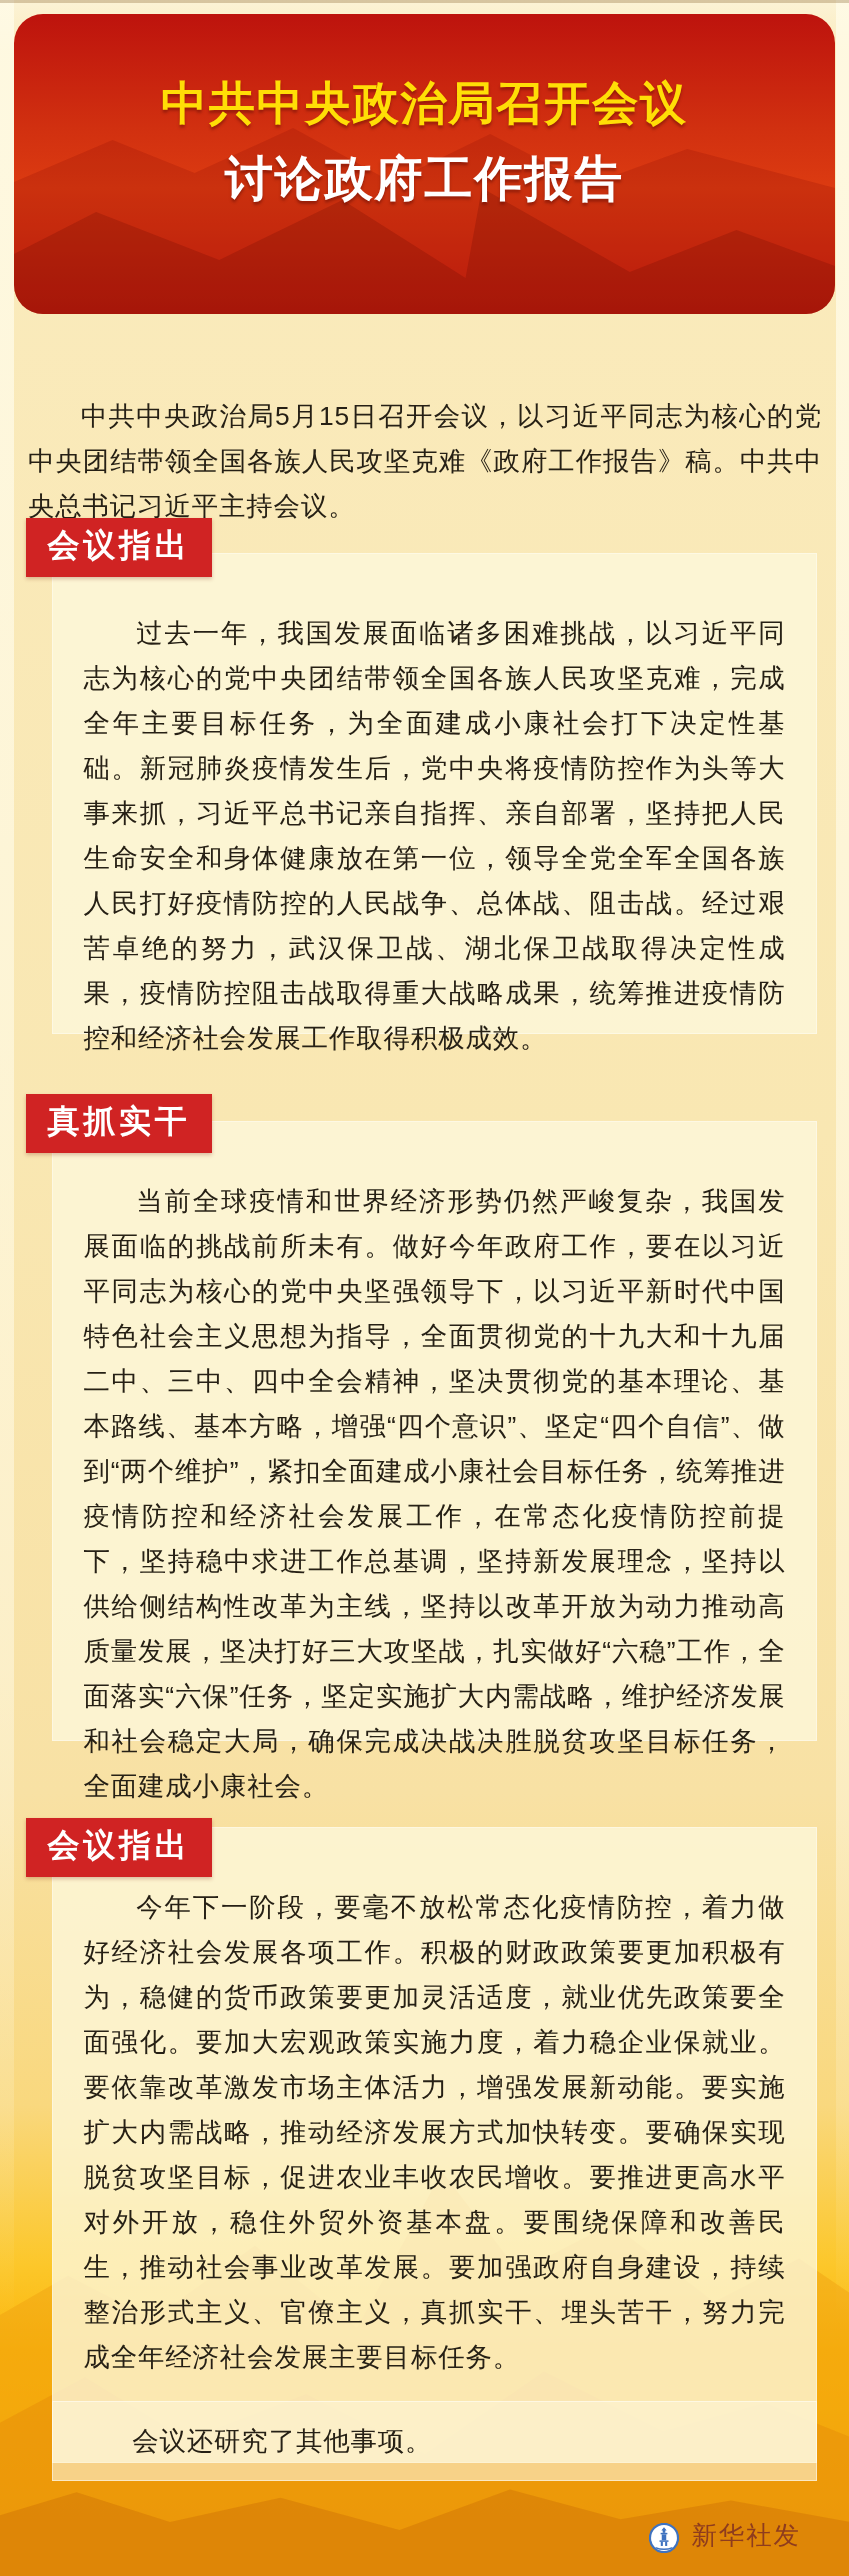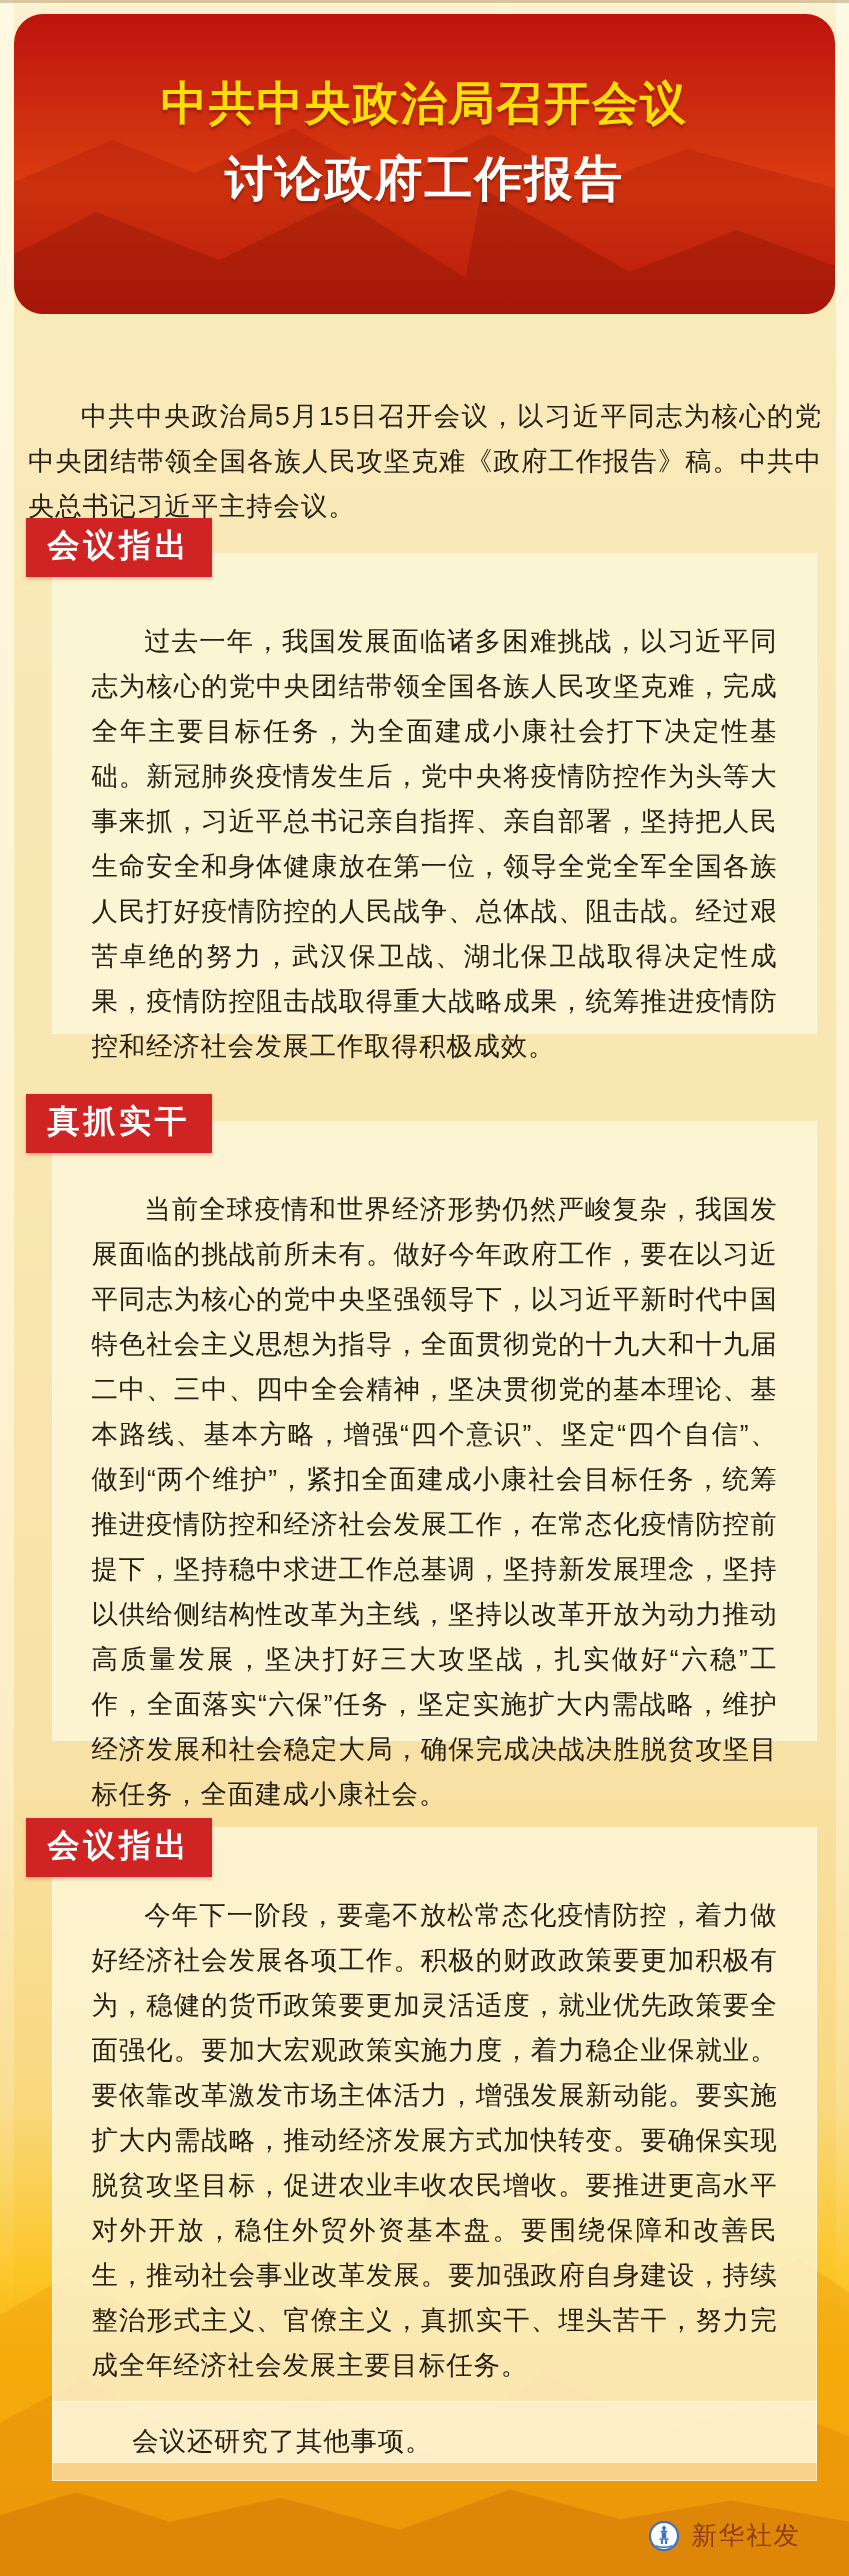--- a/index.html
+++ b/index.html
@@ -41,32 +41,32 @@
   .cn-text{color:#262015;font-size:26.4px;line-height:45px;letter-spacing:0.9px;text-align:justify;}
   .intro{position:absolute;z-index:2;left:28px;right:28px;top:368px;text-indent:2em;}
 
   .label{position:absolute;z-index:3;left:26.4px;display:inline-block;background:#D02323;color:#fff;
     font-size:32px;font-weight:bold;letter-spacing:3.8px;padding:5.7px 21px 9.4px;box-shadow:0 1.9px 3.8px rgba(120,20,10,.25);}
   .lab1{top:518px;} .lab2{top:1094px;} .lab3{top:1800px;margin-top:18px;}
 
   .box{position:absolute;z-index:2;left:52px;width:765px;box-sizing:border-box;
     background:rgba(253,247,219,.80);border:0.9px solid rgba(255,255,255,.38);
     padding:53px 26.4px 0;}
-  .box p{margin:12px;text-indent:2em;}
+  .box p{margin:4px;text-indent:2em;}
   .box1{top:553px;height:481px;}
   .box2{top:1121px;height:620px;}
   .box3{top:1827px;height:636px;}
 
   .note-box{position:absolute;z-index:2;left:52px;width:765px;box-sizing:border-box;top:2401px;height:80px;
     background:rgba(253,246,214,.62);border:0.9px solid rgba(255,255,255,.5);
     display:flex;align-items:center;padding:0 26.4px;}
   .note-box p{margin:0;text-indent:2em;}
 
   
-  .credit{position:absolute;z-index:2;right:49px;top:2518px;display:flex;align-items:center;gap:12.3px;}
+  .credit{position:absolute;z-index:2;right:49px;top:2518px;display:flex;align-items:flex-end;gap:12.3px;}
   .credit .logo{width:30px;height:30px;display:block;}
   .credit .txt{color:#8E3C1E;font-size:25.5px;letter-spacing:1.9px;font-weight:500;}
 </style>
 </head>
 <body>
 
 <div class="page">
   <div class="top-line"></div>
   <div class="edge left"></div>
   <div class="edge right"></div>

